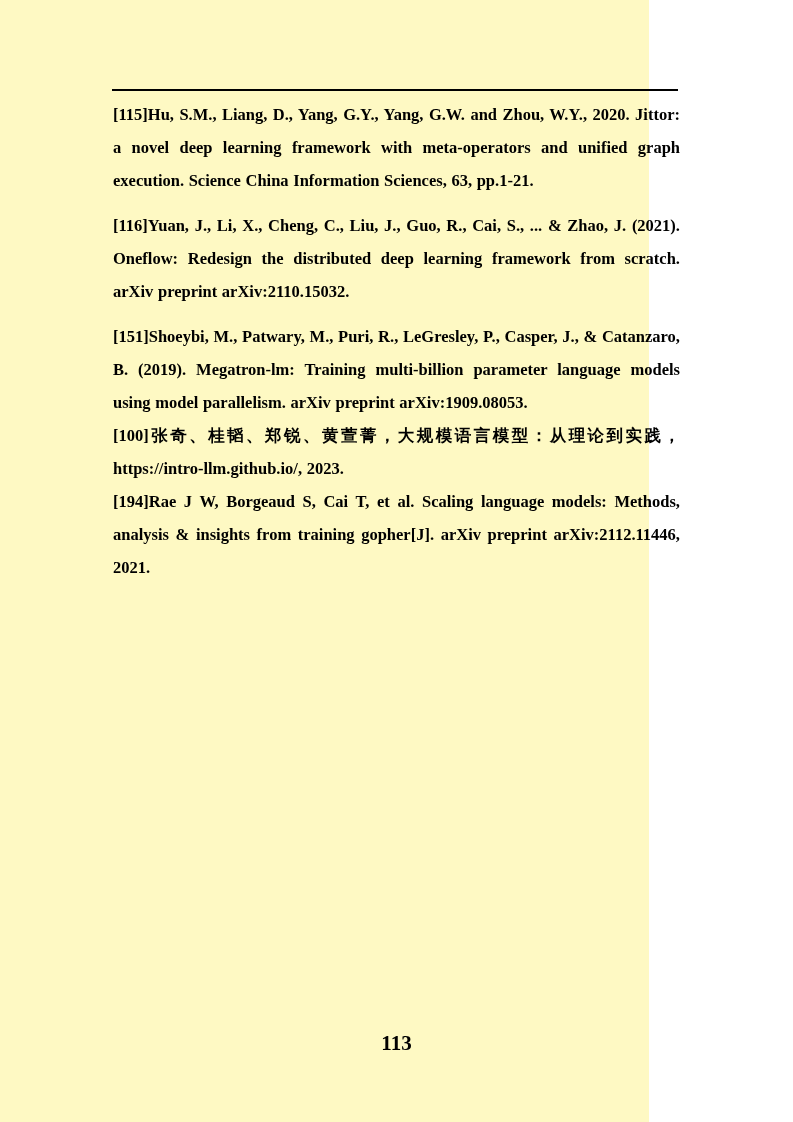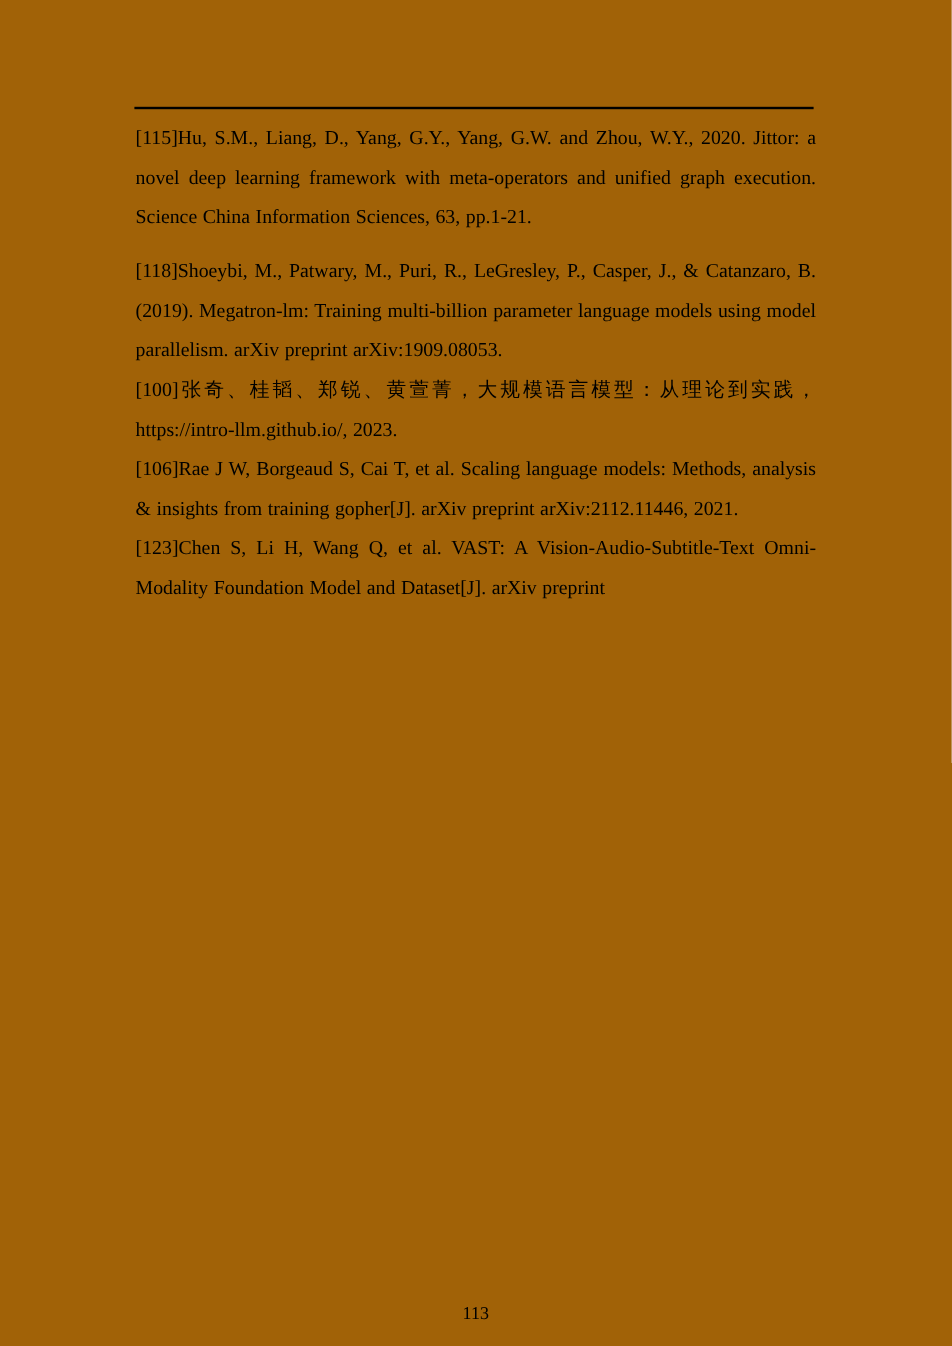--- a/index.html
+++ b/index.html
@@ -11,23 +11,24 @@
     width: 793px;
     height: 1122px;
     position: relative;
     font-family: "Liberation Serif", serif;
     color: #000000;
     overflow: hidden;
   }
   .page {
     position: absolute;
     left: 0; top: 0;
-    width: 793px;
+    width: 649px;
     height: 1122px;
-    background: #a16207;
+    background: #fef9c3;
+    font-weight: bold;
   }
   .header-rule {
     position: absolute;
     left: 112px;
     top: 89px;
     width: 566px;
     height: 2px;
     background: #000000;
   }
   .content {
@@ -42,48 +43,48 @@
     text-align: justify;
     text-justify: inter-word;
     margin: 0;
     word-spacing: 0.5px;
   }
   .ref.spaced {
     margin-bottom: 12px;
   }
   .page-number {
     position: absolute;
-    top: 1085px;
+    top: 1033px;
     left: 0;
     width: 793px;
     text-align: center;
-    font-size: 15px;
+    font-size: 21px;
     line-height: 20px;
   }
 </style>
 </head>
 <body>
 
 <div class="page">
 
   <div class="header-rule"></div>
 
   <div class="content">
 
     <p class="ref spaced"><span>[115]</span><span>Hu, S.M., Liang, D., Yang, G.Y., Yang, G.W. and Zhou, W.Y., 2020. Jittor: a novel deep learning framework with meta-operators and unified graph execution. Science China Information Sciences, 63, pp.1-21.</span></p>
 
+    <p class="ref spaced"><span>[116]</span><span>Yuan, J., Li, X., Cheng, C., Liu, J., Guo, R., Cai, S., ... &amp; Zhao, J. (2021). Oneflow: Redesign the distributed deep learning framework from scratch. arXiv preprint arXiv:2110.15032.</span></p>
 
 
-    <p class="ref"><span>[118]</span><span>Shoeybi, M., Patwary, M., Puri, R., LeGresley, P., Casper, J., &amp; Catanzaro, B. (2019). Megatron-lm: Training multi-billion parameter language models using model parallelism. arXiv preprint arXiv:1909.08053.</span></p>
+    <p class="ref"><span>[151]</span><span>Shoeybi, M., Patwary, M., Puri, R., LeGresley, P., Casper, J., &amp; Catanzaro, B. (2019). Megatron-lm: Training multi-billion parameter language models using model parallelism. arXiv preprint arXiv:1909.08053.</span></p>
 
     <p class="ref"><span>[100]</span><span>张奇、桂韬、郑锐、黄萱菁，大规模语言模型：从理论到实践，https://intro-llm.github.io/, 2023.</span></p>
 
 
-    <p class="ref"><span>[106]</span><span>Rae J W, Borgeaud S, Cai T, et al. Scaling language models: Methods, analysis &amp; insights from training gopher[J]. arXiv preprint arXiv:2112.11446, 2021.</span></p>
+    <p class="ref"><span>[194]</span><span>Rae J W, Borgeaud S, Cai T, et al. Scaling language models: Methods, analysis &amp; insights from training gopher[J]. arXiv preprint arXiv:2112.11446, 2021.</span></p>
 
 
-    <p class="ref"><span>[123]</span><span>Chen S, Li H, Wang Q, et al. VAST: A Vision-Audio-Subtitle-Text Omni-Modality Foundation Model and Dataset[J]. arXiv preprint</span></p>
 
   </div>
 
   <div class="page-number">113</div>
 
 </div>
 
 </body></html>

